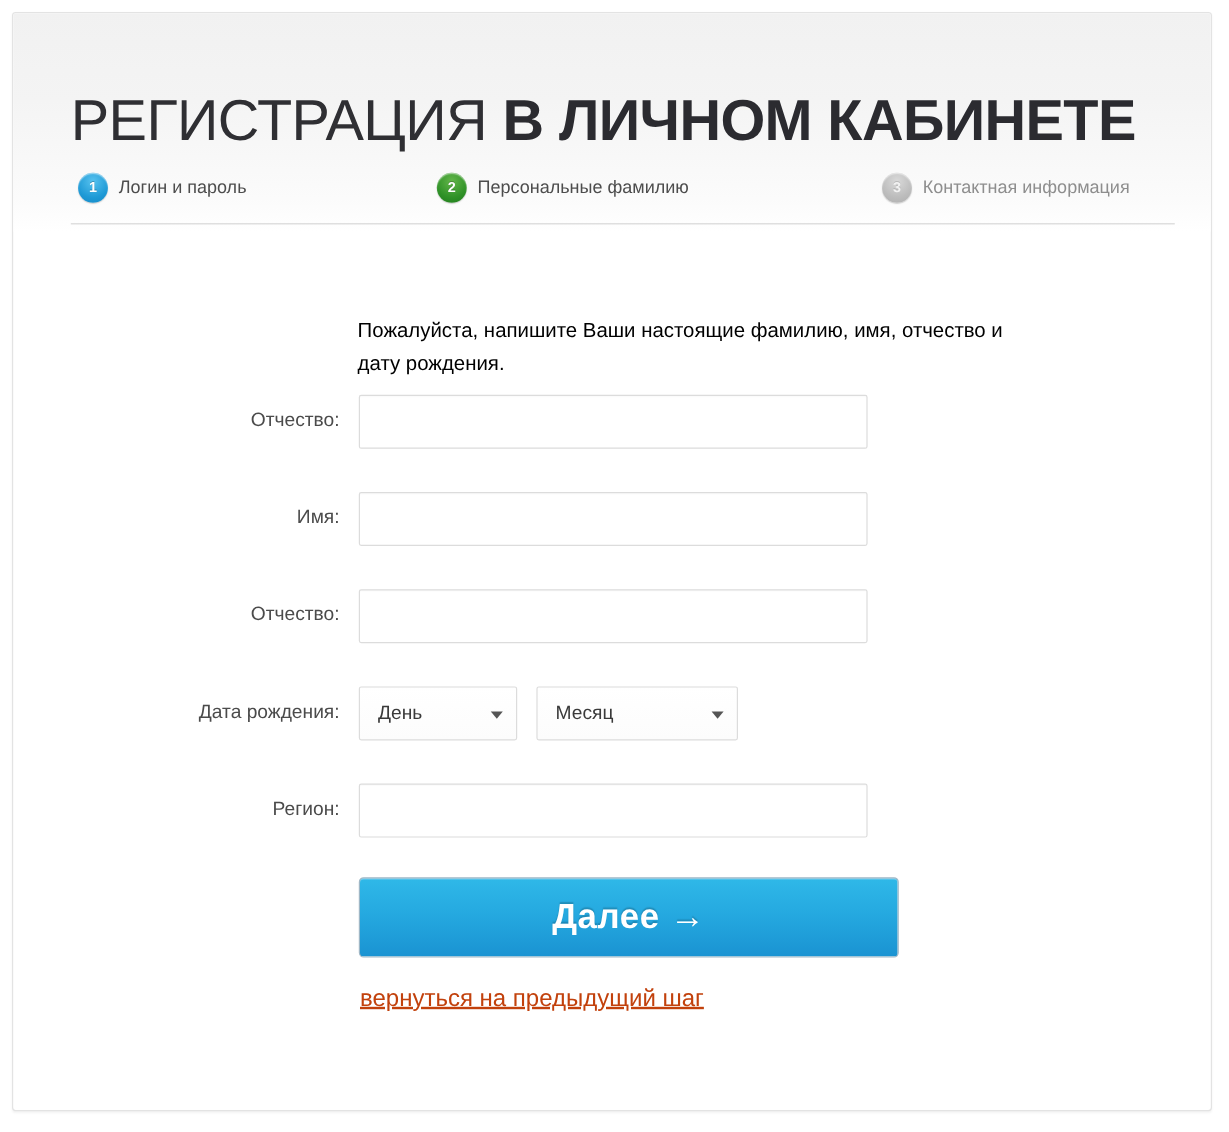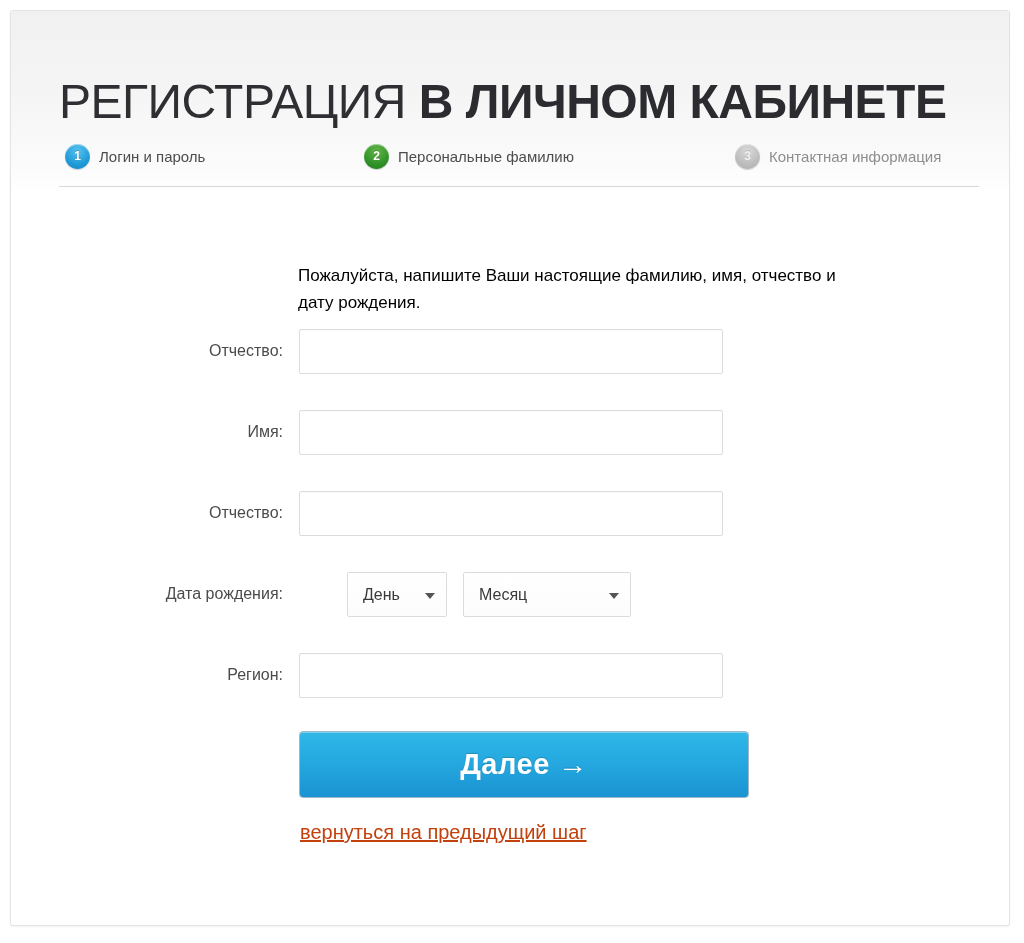--- a/index.html
+++ b/index.html
@@ -199,21 +199,21 @@
     border-radius: 2px;
     display: flex;
     align-items: center;
     font-size: 16px;
     color: #3a3a3a;
     padding-left: 15px;
     padding-right: 30px;
     cursor: pointer;
     user-select: none;
   }
-  .sel-day   { width: 100px; margin-right: 16px; margin-left: 48px; }
+  .sel-day   { width: 132px; margin-right: 16px; }
   .sel-month { width: 168px; margin-right: 16px; text-align: center; }
   .sel-year  { width: 124px; }
 
   .caret {
     position: absolute;
     right: 11px;
     top: 50%;
     margin-top: -2px;
     width: 0;
     height: 0;

